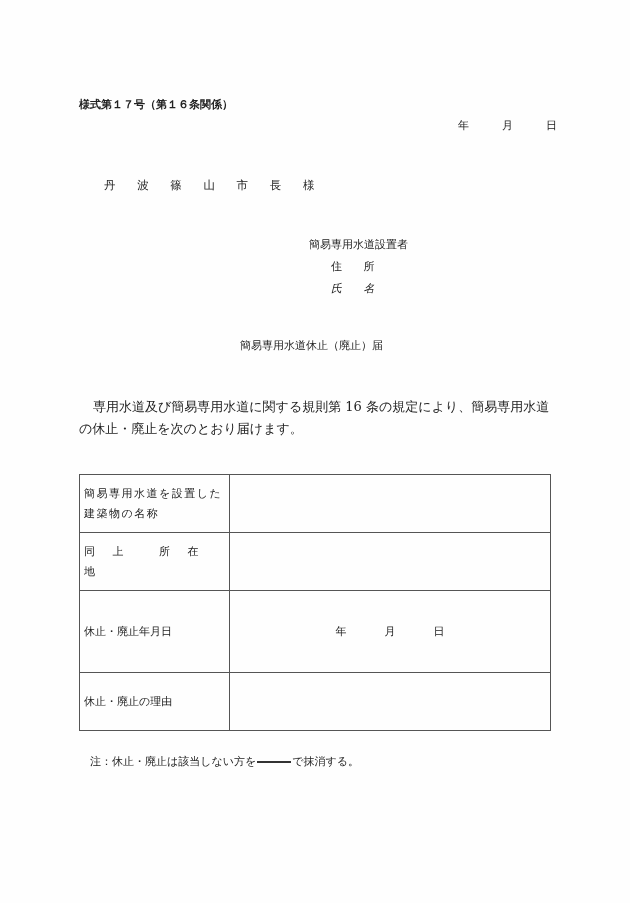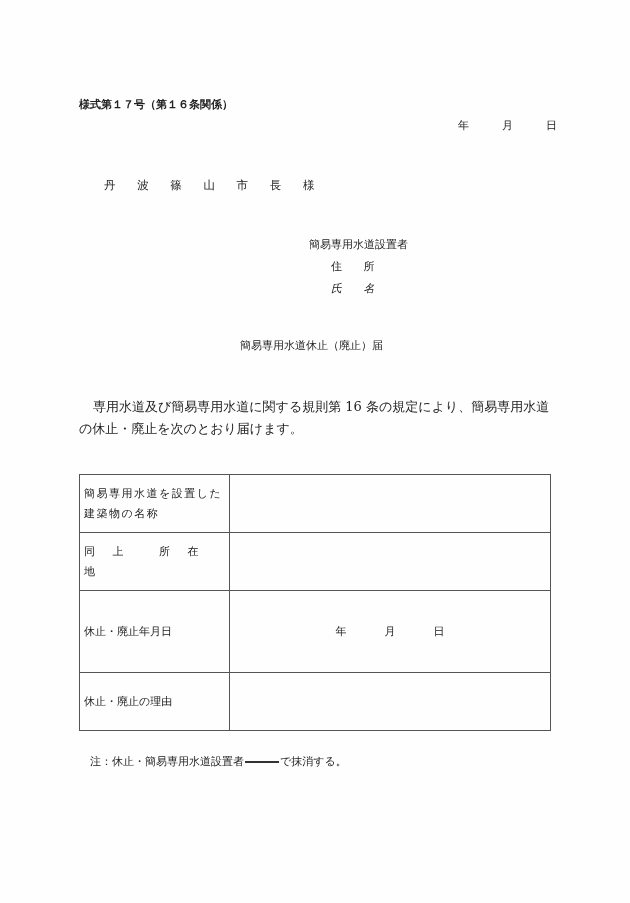--- a/index.html
+++ b/index.html
@@ -83,14 +83,14 @@
     </td>
   </tr>
   <tr class="r4">
     <td class="label">休止・廃止の理由</td>
     <td></td>
   </tr>
 </tbody>
   </table>
 
 <div class="abs note">
-  <span>注：休止・簡易専用水道設置者</span><span class="strike-sample"></span><span>で抹消する。</span>
+  <span>注：休止・廃止は該当しない方を</span><span class="strike-sample"></span><span>で抹消する。</span>
 </div>
 
 </body></html>

